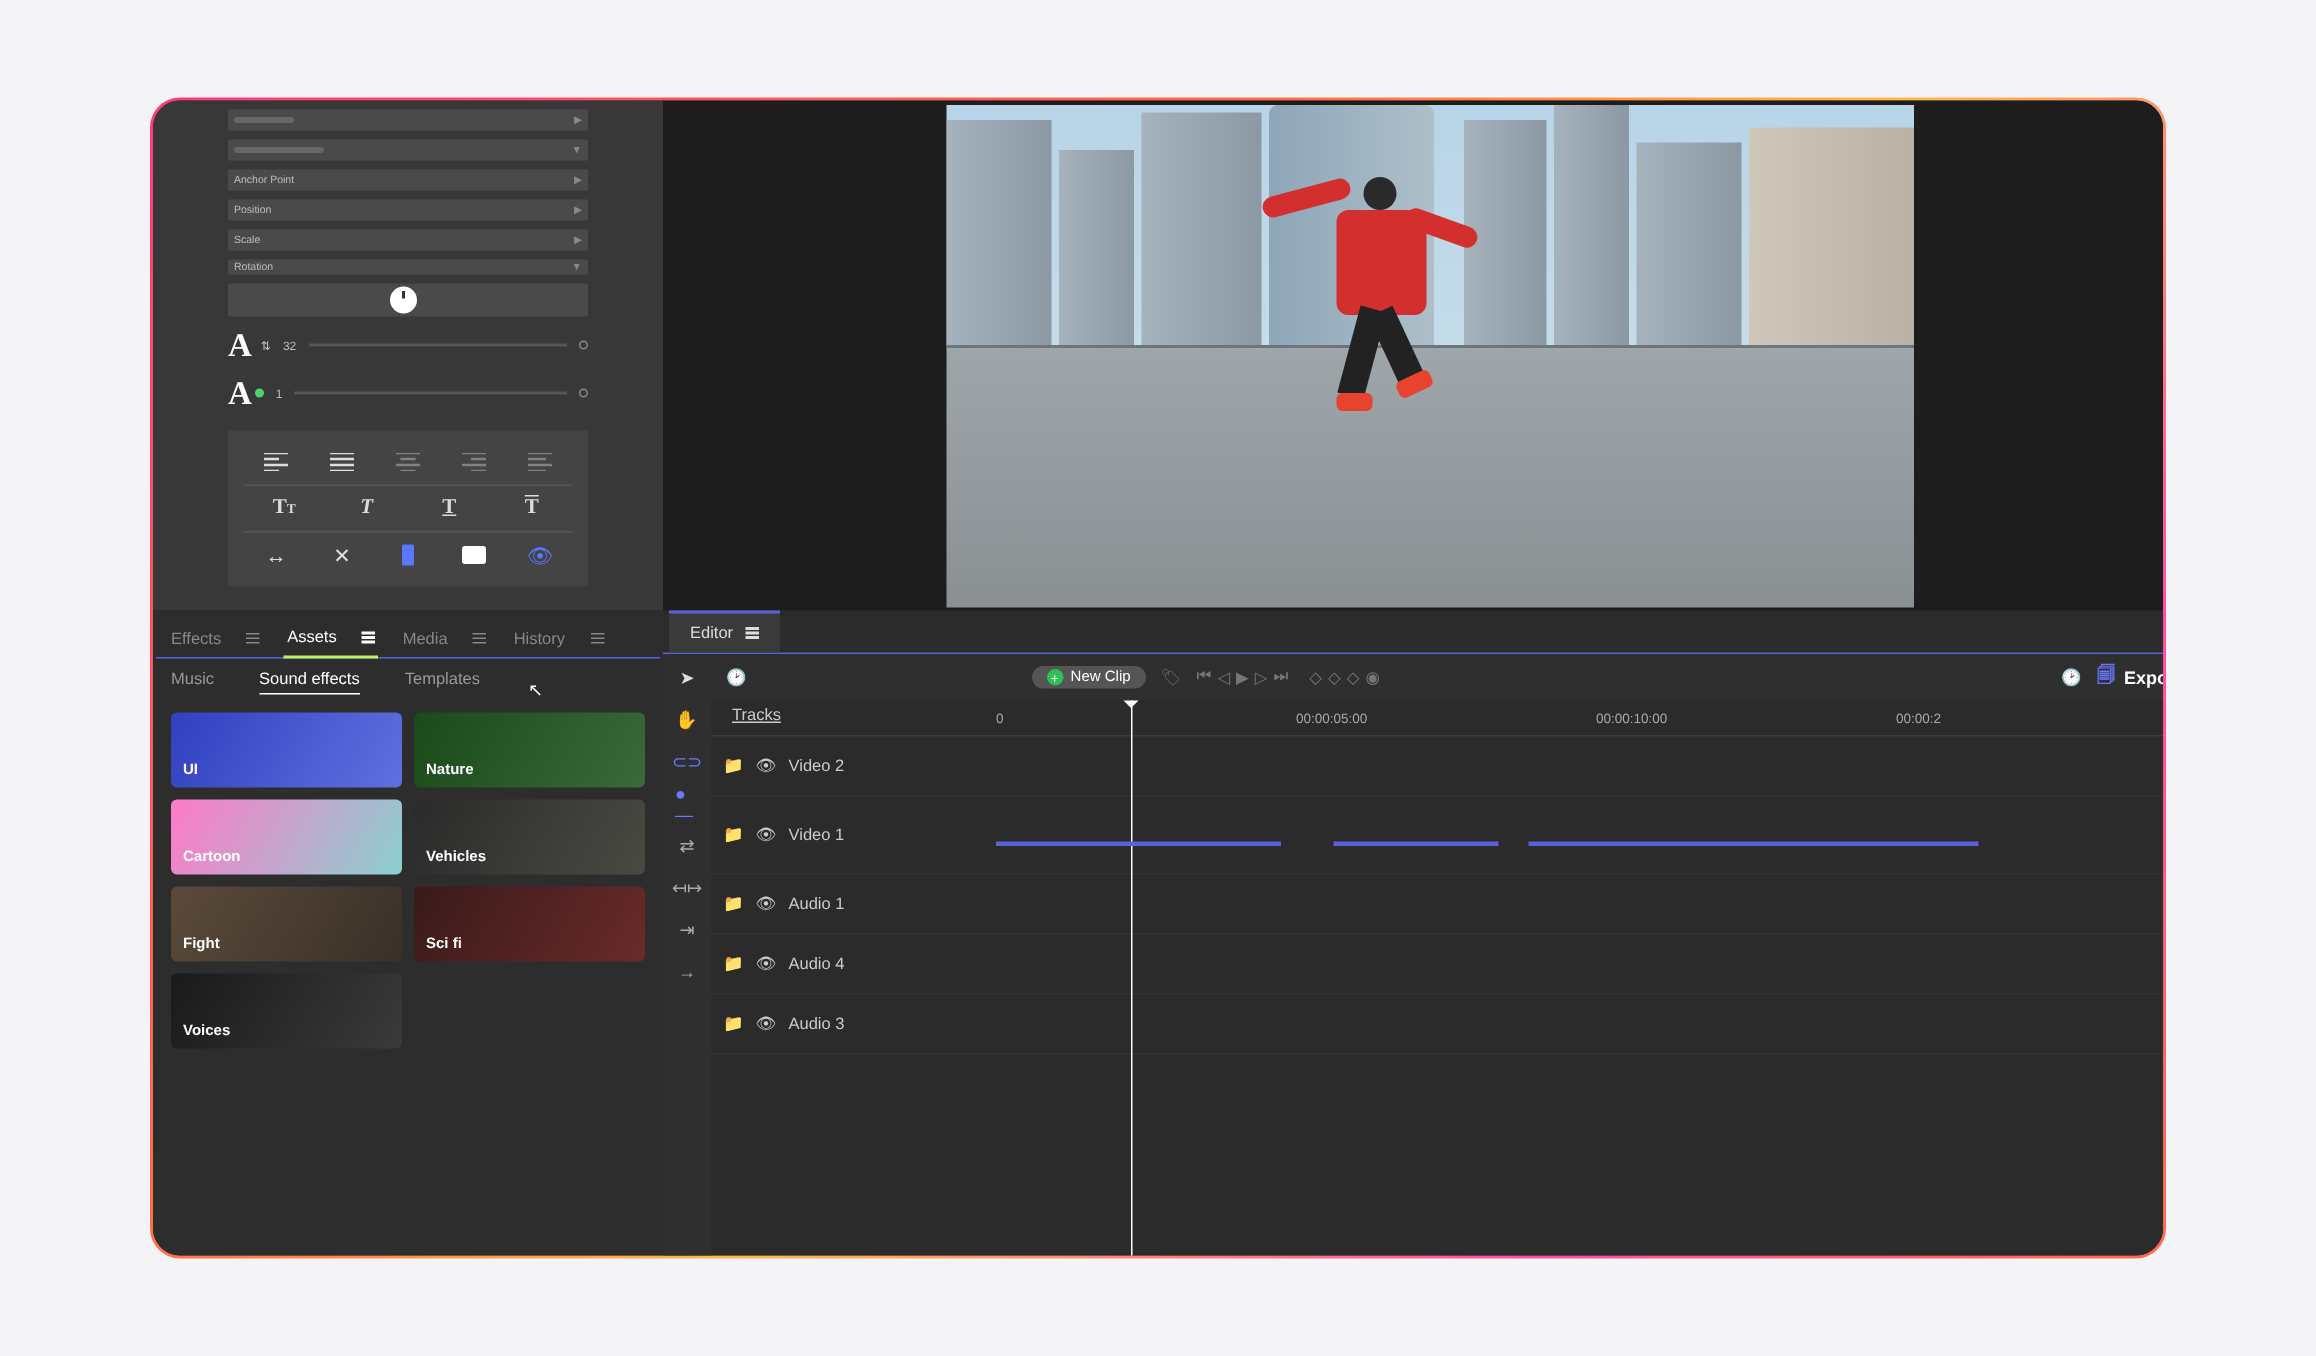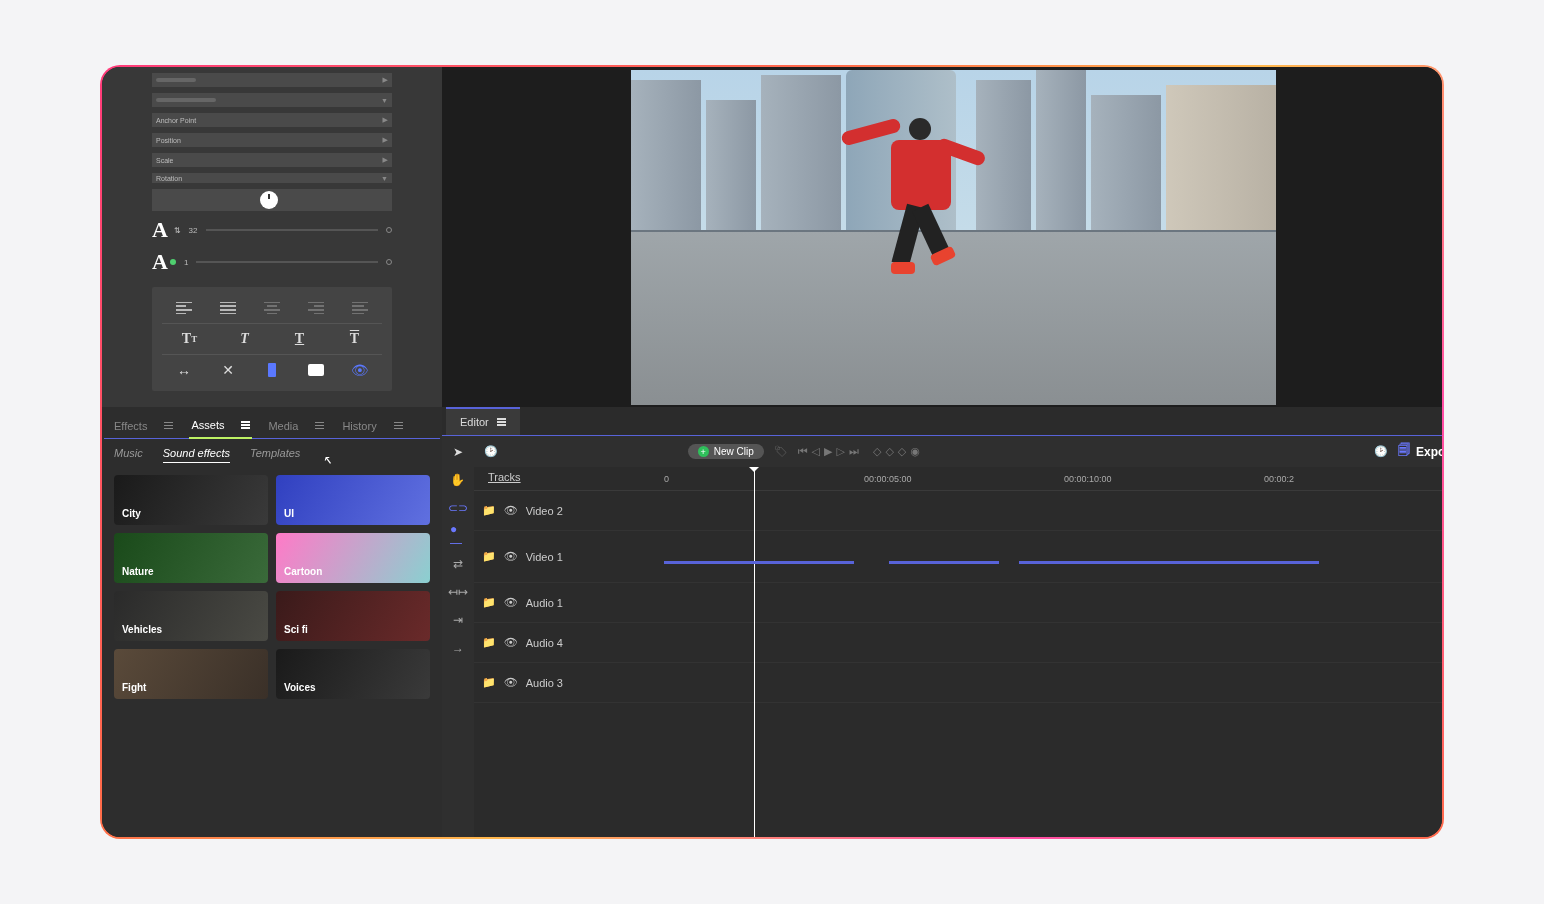--- a/index.html
+++ b/index.html
@@ -94,21 +94,21 @@
   grid-column:1; grid-row:2;
   background:#2d2d2d;
   display:flex; flex-direction:column;
   padding:0 2px;
 }
 .tabbar { display:flex; gap:14px; padding:8px 8px 0 8px; border-bottom:1px solid #5863d9;}
 .tab { color:#888; font-size:11px; padding:4px 2px 6px; cursor:pointer; display:flex; align-items:center; gap:17px;}
 .tab.active { color:#fff; border-bottom:2px solid #bef264; margin-bottom:-1px;}
 .ham{display:inline-flex;flex-direction:column;gap:1.5px;}
 .ham span{width:9px;height:1.5px;background:currentColor;}
-.subtabs{display:flex; gap:20px; padding:8px 10px 4px;font-style:italic;}
+.subtabs{display:flex; gap:30px; padding:8px 10px 4px;}
 .subtab{color:#999;font-size:11px;cursor:pointer;padding-bottom:3px;}
 .subtab.active{color:#fff;border-bottom:1px solid #fff;}
 .cursor{color:#fff;font-size:12px;transform:translate(2px,6px);}
 .cat-grid{display:grid;grid-template-columns:1fr 1fr;gap:8px;padding:8px 10px;overflow:auto;}
 .cat{height:50px;border-radius:4px;display:flex;align-items:flex-end;padding:6px 8px;color:#fff;font-weight:600;font-size:10px;cursor:pointer;position:relative;overflow:hidden;}
 .cat.sel{outline:1px solid #6a78ff;}
 
 .editor{
   grid-column:2;grid-row:2;background:#2b2b2b;
   display:grid;
@@ -303,27 +303,26 @@
             </span>
           </div>
         </div>
     <div class="subtabs" id="asset-subtabs">
           <div class="subtab">Music</div>
           <div class="subtab active">Sound effects</div>
           <div class="subtab">Templates</div>
           <span class="cursor">↖</span>
         </div>
     <div class="cat-grid" id="cat-grid">
-          <div class="cat" style="background: linear-gradient(120deg, rgb(26, 26, 26), rgb(58, 58, 58));">City</div>
           <div class="cat" style="background: linear-gradient(120deg, rgb(48, 64, 192), rgb(96, 112, 224));">UI</div>
           <div class="cat" style="background: linear-gradient(120deg, rgb(26, 74, 26), rgb(58, 106, 58));">Nature</div>
           <div class="cat" style="background: linear-gradient(120deg, rgb(255, 122, 199), rgb(138, 208, 208));">Cartoon</div>
           <div class="cat" style="background: linear-gradient(120deg, rgb(42, 42, 42), rgb(74, 74, 68));">Vehicles</div>
+          <div class="cat" style="background: linear-gradient(120deg, rgb(90, 74, 58), rgb(58, 48, 40));">Fight</div>
           <div class="cat" style="background: linear-gradient(120deg, rgb(58, 26, 26), rgb(106, 42, 42));">Sci fi</div>
-          <div class="cat" style="background: linear-gradient(120deg, rgb(90, 74, 58), rgb(58, 48, 40));">Fight</div>
           <div class="cat" style="background: linear-gradient(120deg, rgb(26, 26, 26), rgb(58, 58, 58));">Voices</div>
         </div>
   </div>
 
   <div class="editor">
     <div class="ed-tabbar">
       <div class="ed-tab">
         <span>Editor</span>
         <span class="ham">
               <span></span>

